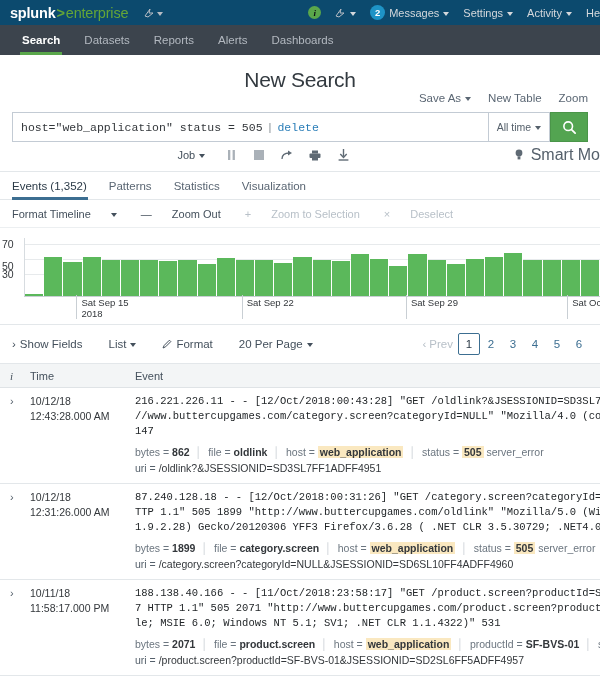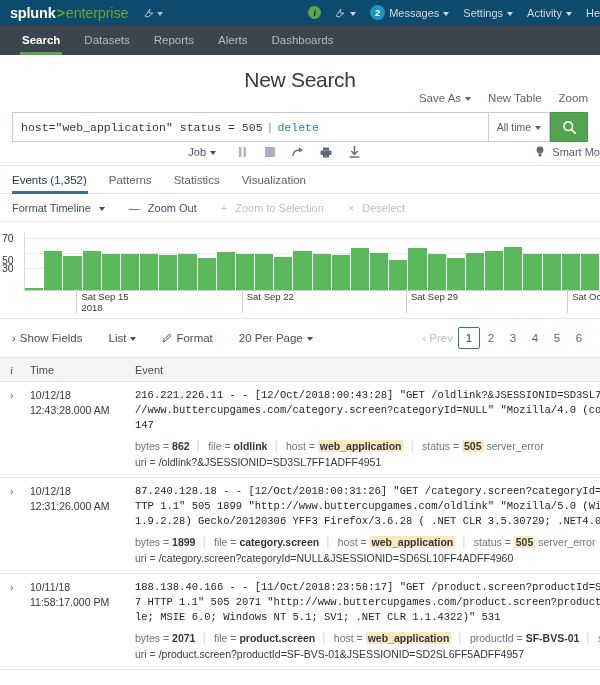--- a/index.html
+++ b/index.html
@@ -99,21 +99,21 @@
 
   
   .jobbar {
     display: flex; align-items: center; padding: 4px 0 7px 12px; font-size: 11px;
     color: #55606b; border-bottom: 1px solid #e3e7ea;
   }
   .jobbar .spacer { flex: 1; }
   .job-btn { display: inline-flex; align-items: center; gap: 4px; color: #44505c; font-size: 11px; }
   .job-icons { display: flex; align-items: center; gap: 16px; margin-left: 20px; color: #606a75; }
   .ico { width: 12px; height: 12px; display: inline-flex; align-items: center; justify-content: center; }
-  .smartmode { display: inline-flex; align-items: center; gap: 8px; font-size: 11px; color: #55606b; margin-right: 0; }
+  .smartmode { display: inline-flex; align-items: center; gap: 8px; font-size: 16px; color: #55606b; margin-right: 0; }
 
   
   .tabs {
     display: flex; align-items: stretch; height: 28px; border-bottom: 1px solid #e3e7ea;
     padding-left: 12px; font-size: 11.5px;
   }
   .tab {
     display: flex; align-items: center; padding: 0 11px; color: #5a6673; position: relative;
     white-space: nowrap;
   }
@@ -121,21 +121,21 @@
   .tab.active { color: #2b3a47; }
   .tab.active::after {
     content: ""; position: absolute; left: 0; right: 10px; bottom: -1px; height: 3px; background: #3c6e91;
   }
 
   
   .tl-controls {
     display: flex; align-items: center; gap: 24px; padding: 8px 12px 7px 12px;
     font-size: 11px; color: #44505c; border-bottom: 1px solid #eceff1;
   }
-  .tl-ctl { display: inline-flex; align-items: center; gap: 8px; }
+  .tl-ctl { display: inline-flex; align-items: center; gap: 20px; }
   .tl-ctl.disabled { color: #b8c0c8; }
 
   
   .chart-wrap { position: relative; height: 90px; margin: 6px 0 0 0; }
   .chart-inner { position: absolute; left: 0; top: 0; right: 0; bottom: 0; }
   .yaxis-label {
     position: absolute; left: 2px; font-size: 10.5px; color: #33373b; line-height: 1;
   }
   .plot {
     position: absolute; left: 24px; right: 0; top: 4px; height: 58px;

